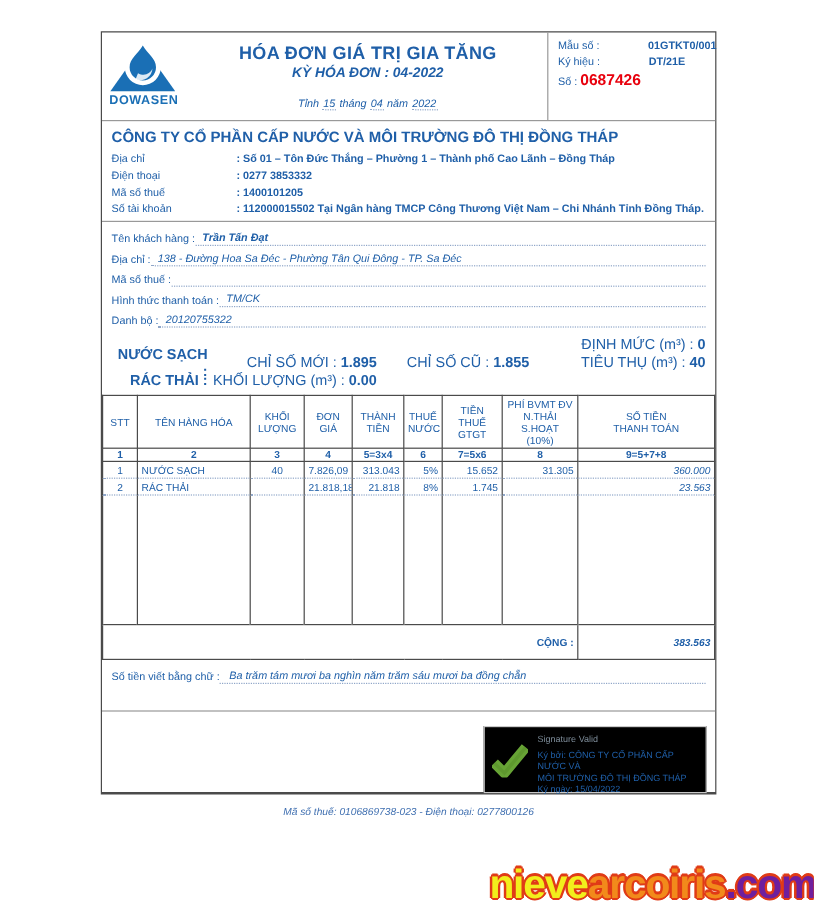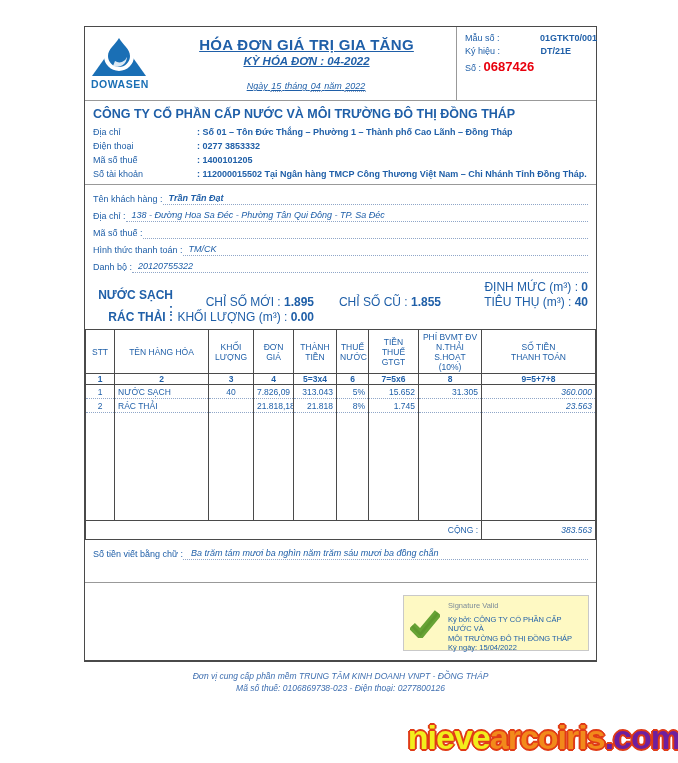--- a/index.html
+++ b/index.html
@@ -8,21 +8,21 @@
   body { position:relative; color:#1f5fa8; }
 
   .sheet { position:absolute; left:84px; top:26px; width:513px; height:636px;
     border:1px solid #4a4a4a; border-bottom-width:2px; background:#fff; }
 
   
   .hdr { height:74px; border-bottom:1px solid #999; display:flex; }
   .logo-box { width:72px; padding:4px 2px 0 6px; }
   .logo-box svg { display:block; }
   .logo-text { font-size:10.5px; font-weight:bold; color:#1a6fb5; letter-spacing:.5px; margin-top:1px; }
-  .hdr-center { flex:1; text-align:center; padding-top:9px;text-decoration:underline; }
+  .hdr-center { flex:1; text-align:center; padding-top:9px; }
   .hdr-title { font-size:15px; font-weight:bold; letter-spacing:.3px; }
   .hdr-sub { font-size:11.5px; font-weight:bold; font-style:italic; margin-top:2px; }
   .hdr-date { font-size:9px; font-style:italic; margin-top:14px; }
   .hdr-date .num { border-bottom:1px dotted #8fa6c8; padding:0 1px; }
   .hdr-right { width:140px; border-left:1px solid #999; padding:6px 4px 0 8px; font-size:9px; }
   .hdr-right div { margin-bottom:3px; white-space:nowrap; }
   .hdr-right b { font-weight:bold;padding-left:38px; }
   .inv-no { color:#e8000d; font-weight:bold; font-size:13px; }
 
   
@@ -48,34 +48,34 @@
   .mt-c4 { flex:1; }
   .mt-row b { font-weight:bold; }
 
   
   table.items { width:100%; border-collapse:collapse; table-layout:fixed; font-size:8.5px; }
   table.items td { border:1px solid #4a4a4a; padding:1px 3px; overflow:hidden; }
   td.th { text-align:center; vertical-align:middle; white-space:pre-line; line-height:10px; height:44px; padding:0 1px; }
   tr.code td { text-align:center; font-weight:bold; height:11px; padding:0; }
   tr.data td { height:14px; border-bottom:1px dotted #8fa6c8; border-top:none; }
   tr.filler td { height:108px; border-top:none; border-bottom:none; }
-  tr.total td { height:19px; font-weight:normal; vertical-align:middle; }
+  tr.total td { height:29px; font-weight:bold; vertical-align:middle; }
   .ta-c { text-align:center; } .ta-r { text-align:right; } .ta-l { text-align:left; }
   .ital { font-style:italic; }
 
   
   .words { height:43px; border-bottom:1px solid #999; padding:8px 8px 0 8px; font-size:9px; }
   .words .row { display:flex; align-items:flex-end; }
   .words .lbl { white-space:nowrap; padding-bottom:1px; }
   .words .val { flex:1; border-bottom:1px dotted #8fa6c8; font-style:italic; padding:0 0 1px 8px; white-space:nowrap; }
 
   
   .signzone { position:relative; height:78px; }
   .sigbox { position:absolute; left:318px; top:12px; width:186px; height:56px;
-    border:1px solid #c9c9c9; background:#fef9c3; display:flex; padding:5px 4px 0 6px; }
+    border:1px solid #c9c9c9; background:#000000; display:flex; padding:5px 4px 0 6px; }
   .sig-check { width:38px; flex:none; padding-top:9px; }
   .sig-text { font-size:7.5px; line-height:9.5px; }
   .sig-valid { color:#7d8c99; margin-bottom:4px; }
 
   
   .footer { position:absolute; left:84px; top:670px; width:513px; text-align:center;
     font-size:8.5px; font-style:italic; color:#3f6fb0; line-height:12px; }
 
   
   .watermark { position:absolute; right:-2px; bottom:6px; font-size:34px; font-weight:bold;
@@ -96,21 +96,21 @@
         <path d="M28,0 C34,10 43,16 43,25 a15,15 0 1,1 -30,0 C13,16 22,10 28,0 Z" fill="#ffffff"></path>
         <path d="M28,7 C32,14 39,18 39,25 a11,11 0 1,1 -22,0 C17,18 24,14 28,7 Z" fill="#1a6fb5"></path>
         <path d="M24,30 a8,8 0 0,0 12,-4 a10,10 0 0,1 -14,9 Z" fill="#ffffff" opacity="0.85"></path>
       </svg>
       <div class="logo-text">DOWASEN</div>
     </div>
     <div class="hdr-center">
       <div class="hdr-title">HÓA ĐƠN GIÁ TRỊ GIA TĂNG</div>
       <div class="hdr-sub">KỲ HÓA ĐƠN : 04-2022</div>
       <div class="hdr-date">
-        <span>Ngày</span>
+        <span>Tỉnh</span>
         <span class="num">15</span>
         <span>tháng</span>
         <span class="num">04</span>
         <span>năm</span>
         <span class="num">2022</span>
       </div>
     </div>
     <div class="hdr-right">
       <div><span>Mẫu số : </span><b>01GTKT0/001</b></div>
       <div><span>Ký hiệu : </span><b>DT/21E</b></div>
@@ -283,19 +283,18 @@
         <div>Ký bởi: CÔNG TY CỔ PHẦN CẤP NƯỚC VÀ</div>
         <div>MÔI TRƯỜNG ĐÔ THỊ ĐỒNG THÁP</div>
         <div>Ký ngày: 15/04/2022</div>
       </div>
     </div>
   </div>
 
 </div>
 
 <div class="footer">
-  <div>Đơn vị cung cấp phần mềm TRUNG TÂM KINH DOANH VNPT - ĐỒNG THÁP</div>
   <div>Mã số thuế: 0106869738-023 - Điện thoại: 0277800126</div>
 </div>
 
 <div class="watermark">
   <span class="wm-1">nieve</span><span class="wm-2">arcoiris</span><span class="wm-3">.com</span>
 </div>
 
 </body></html>

